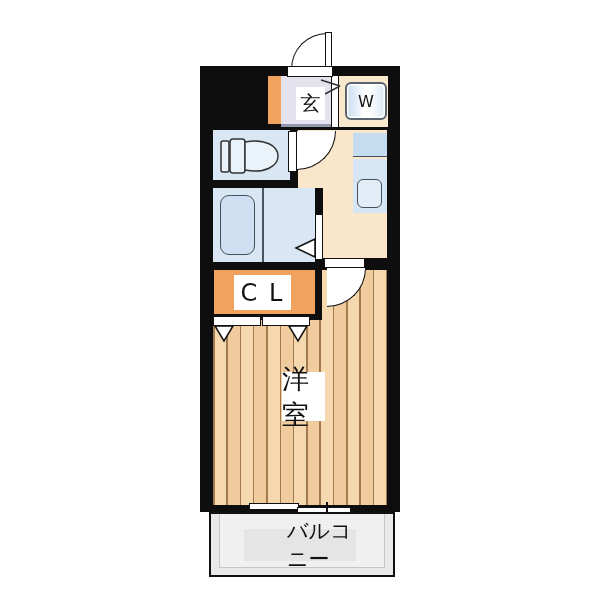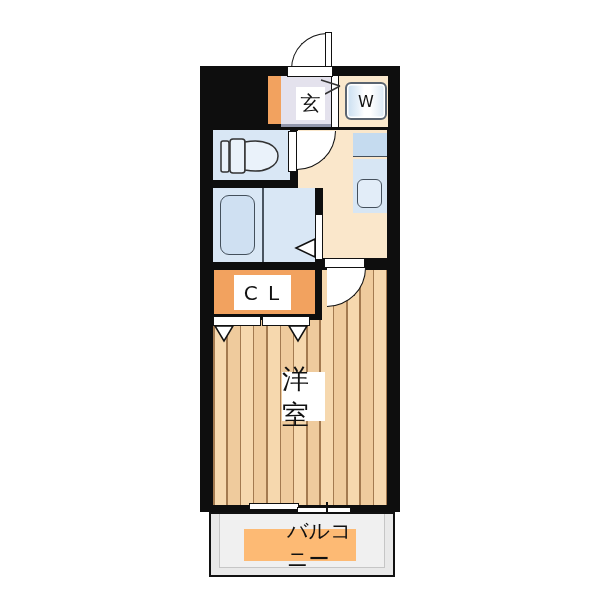--- a/index.html
+++ b/index.html
@@ -37,21 +37,21 @@
     background:repeating-linear-gradient(90deg,
       #A37A50 0px,#A37A50 1.5px,
       #F6D8AE 1.5px,#F6D8AE 13.3px,
       #A37A50 13.3px,#A37A50 14.8px,
       #EFCB9D 14.8px,#EFCB9D 26.6px);}
 
   
   .cl-block{left:207px;top:264px;width:115px;height:56px;background:#0e0e0e;}
   .cl-orange{left:214px;top:270px;width:101px;height:44px;background:#F2A25F;}
   .cl-label-box{left:234px;top:275px;width:57px;height:35px;background:#fff;display:flex;align-items:center;justify-content:center;
-    font-size:20px;letter-spacing:2px;}
+    font-size:24px;letter-spacing:2px;}
   .closet-bar-left{left:213px;top:316px;width:48px;height:10px;background:#fff;border:1.5px solid #111;}
   .closet-bar-right{left:262px;top:316px;width:48px;height:10px;background:#fff;border:1.5px solid #111;}
 
   
   .entry-sill{left:287px;top:66px;width:46px;height:11px;background:#fff;border:1.3px solid #111;}
   .entry-leaf{left:325px;top:32px;width:7px;height:37px;background:#fff;border:1.3px solid #111;}
   .entry-arc{left:291px;top:33px;width:36px;height:36px;background:#fff;
     border:1.5px solid #111;border-right:none;border-bottom:none;border-top-left-radius:100%;}
   .toilet-door-leaf{left:288px;top:131px;width:9px;height:41px;background:#fff;border:1.3px solid #111;}
   .toilet-door-arc{left:297px;top:131px;width:39px;height:39px;background:#fff;
@@ -62,21 +62,21 @@
     border:1.5px solid #111;border-top:none;border-left:none;border-bottom-right-radius:100%;}
 
   
   .win-left{left:249px;top:503px;width:50px;height:7px;background:#fff;border:1.3px solid #111;}
   .win-right{left:297px;top:507px;width:54px;height:7px;background:#fff;border:1.3px solid #111;}
   .win-tick{left:326px;top:502px;width:2px;height:13px;background:#111;}
 
   
   .balcony{left:209px;top:512px;width:186px;height:65px;background:#E9E9E9;border:2px solid #111;}
   .balcony-inner{left:8px;top:0;right:8px;bottom:7px;background:#F0F0F0;border:1px solid #c6c6c6;border-top:none;}
-  .balcony-label-box{left:244px;top:529px;width:112px;height:32px;background:#fdba74;display:flex;align-items:center;justify-content:flex-end;
+  .balcony-label-box{left:244px;top:529px;width:112px;height:32px;background:#e5e5e5;display:flex;align-items:center;justify-content:flex-end;
     font-size:21px;padding-left:43px;}
 
   
   .genkan-label-box{left:296px;top:87px;width:29px;height:33px;background:#fff;display:flex;align-items:center;justify-content:center;
     font-size:20px;}
   .room-label-box{left:282px;top:372px;width:43px;height:49px;background:#fff;display:flex;align-items:center;justify-content:center;
     font-size:27px;letter-spacing:1px;}
 
   
   .overlay{left:0;top:0;width:600px;height:600px;pointer-events:none;}

